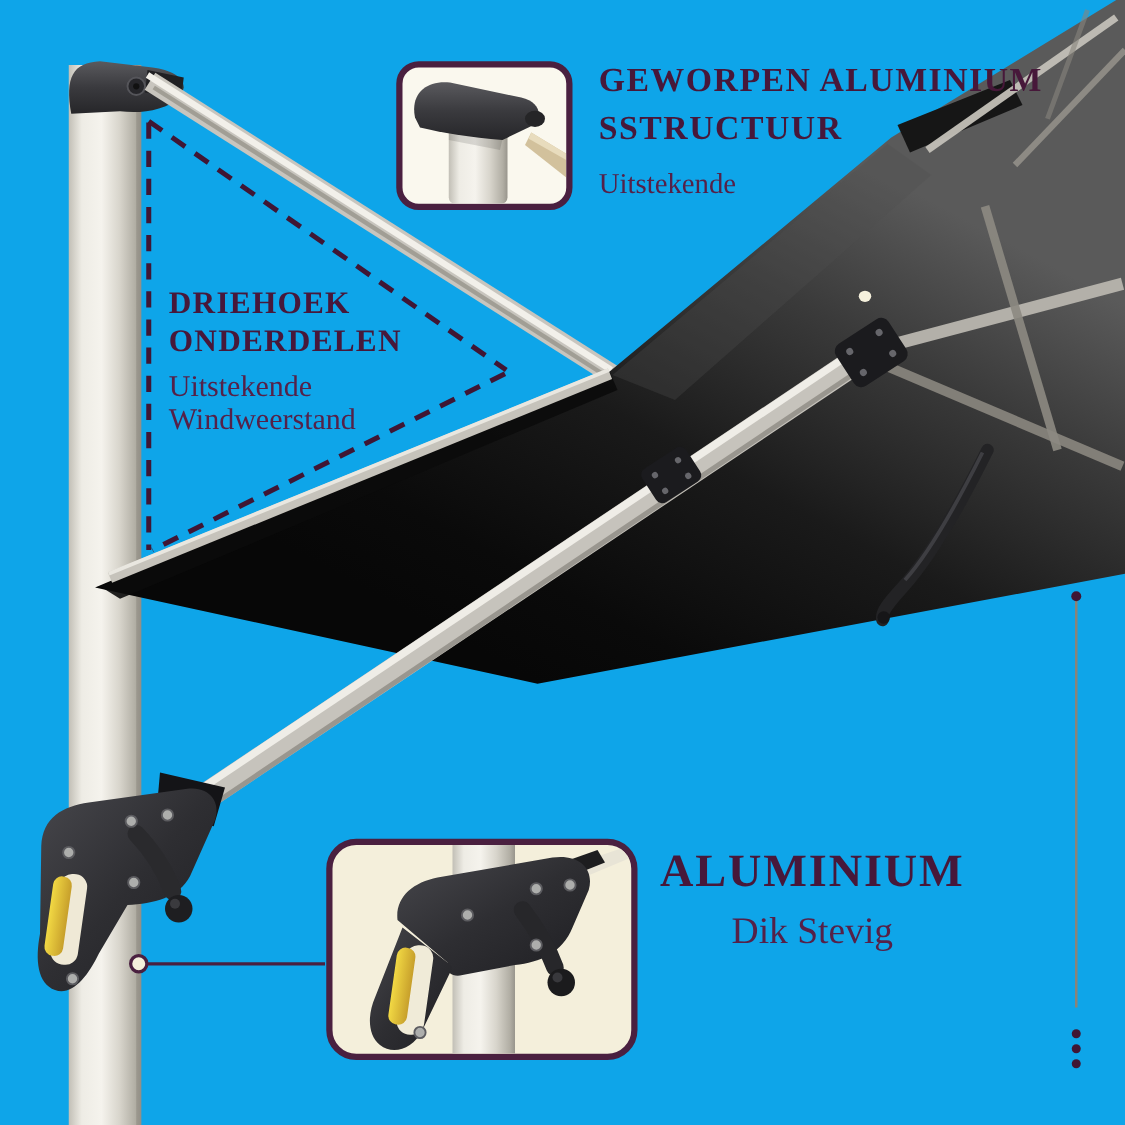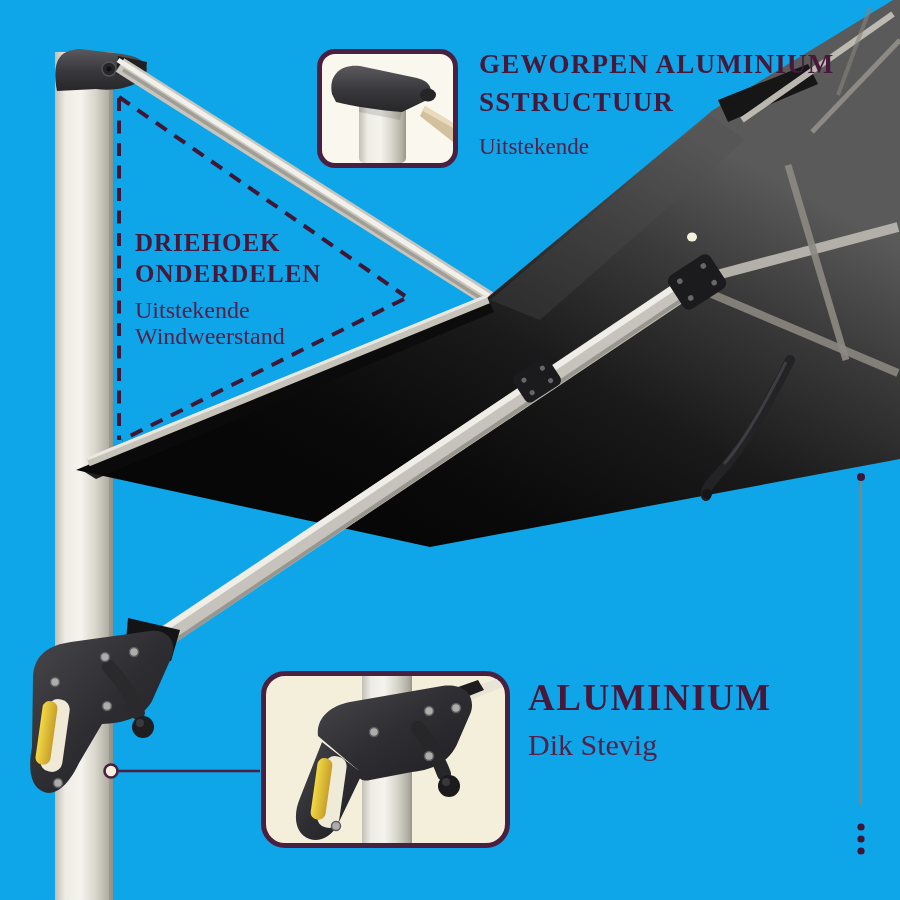--- a/index.html
+++ b/index.html
@@ -22,21 +22,21 @@
   .label-top{left:479px;top:45px;}
   .label-top .h-line{font-size:27px;line-height:38px;letter-spacing:1.2px;}
   .label-top .sub{margin-top:13px;}
   .label-top .s-line{font-size:23px;line-height:26px;}
   .label-triangle{left:135px;top:227px;}
   .label-triangle .h-line{font-size:25px;line-height:31px;letter-spacing:1px;}
   .label-triangle .sub{margin-top:8px;}
   .label-triangle .s-line{font-size:24px;line-height:26px;}
   .label-bottom{left:528px;top:676px;}
   .label-bottom .h-line{font-size:37px;line-height:44px;letter-spacing:1.5px;}
-  .label-bottom .sub{margin-top:8px;}
+  .label-bottom .sub{margin-top:8px;text-align:center;}
   .label-bottom .s-line{font-size:30px;line-height:34px;}
 </style>
 </head>
 <body>
 
 <div class="stage">
 
   <svg class="scene" width="900" height="900" viewBox="0 0 900 900">
     <defs>
       <linearGradient id="gPole" x1="0" y1="0" x2="1" y2="0">

